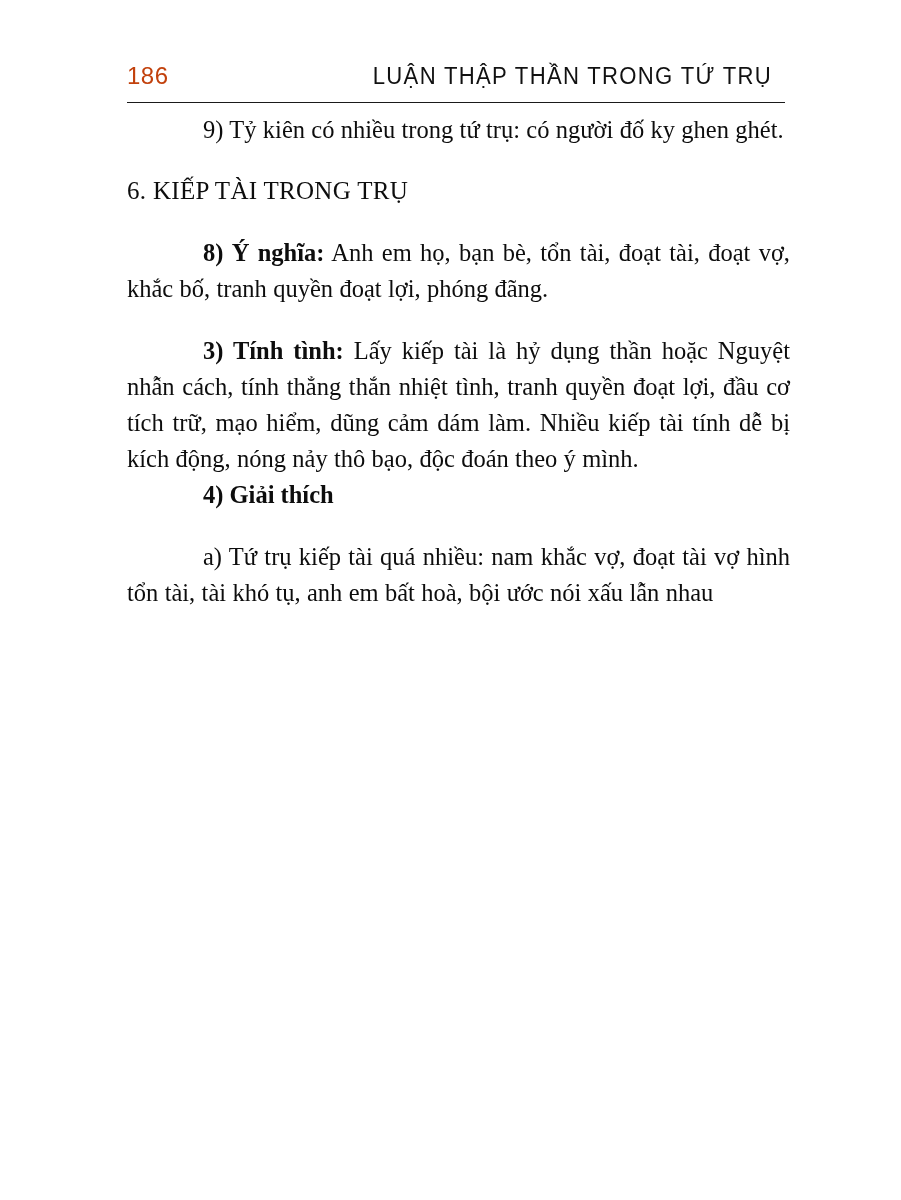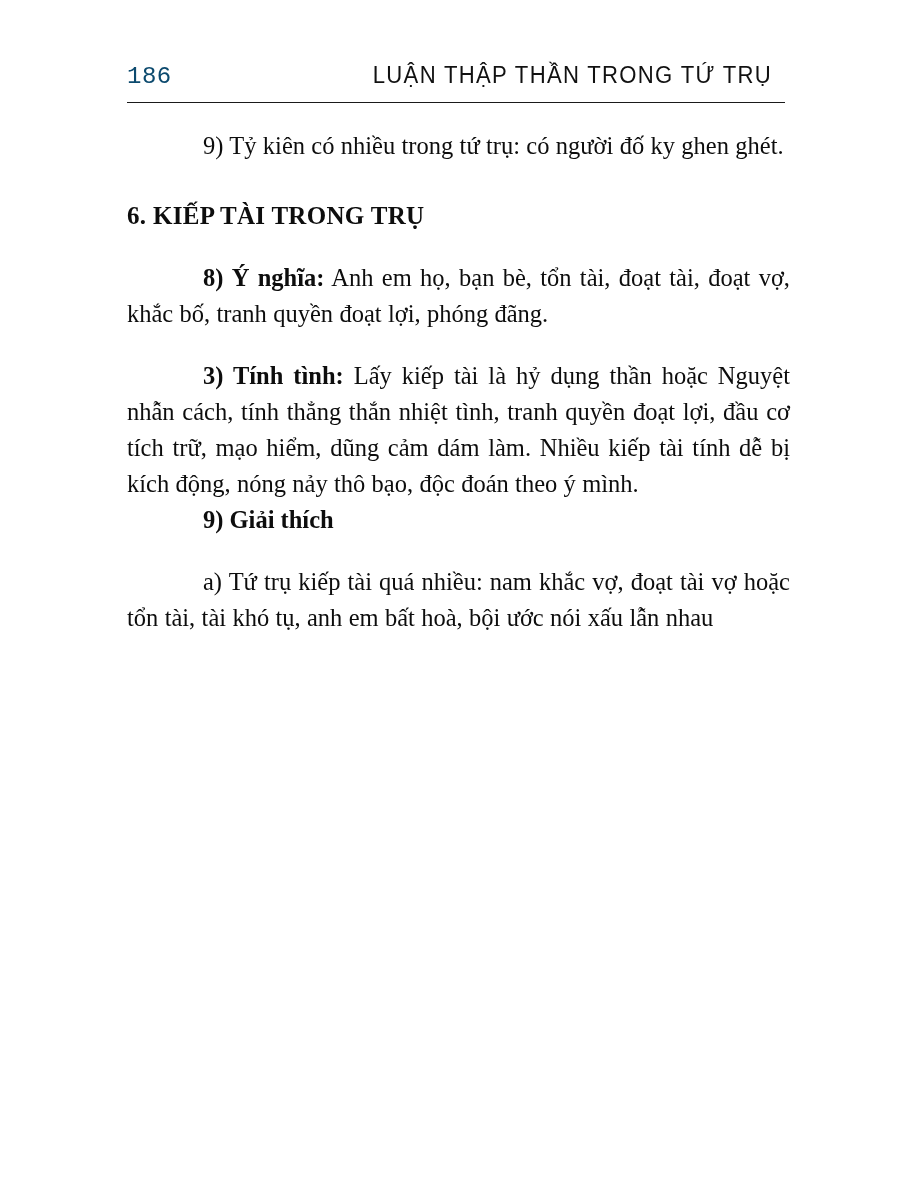--- a/index.html
+++ b/index.html
@@ -24,25 +24,25 @@
     left: 127px;
     top: 62px;
     width: 658px;
     height: 34px;
     display: flex;
     align-items: baseline;
     justify-content: space-between;
   }
 
   .folio {
-    font-family: Liberation Mono, monospace;
+    font-family: Liberation Sans, sans-serif;
     font-size: 24px;
     font-weight: 400;
     letter-spacing: 0.5px;
-    color: #0c4a6e;
+    color: #c2410c;
   }
 
   .head-title {
     font-family: "Liberation Sans", "DejaVu Sans", sans-serif;
     font-size: 23.5px;
     font-weight: 400;
     letter-spacing: 1.4px;
     color: #111111;
     transform: scaleX(0.94);
     transform-origin: right baseline;
@@ -55,21 +55,21 @@
     top: 102px;
     width: 658px;
     height: 0;
     border-top: 1.6px solid #1a1a1a;
   }
 
   
   .column {
     position: absolute;
     left: 127px;
-    top: 128px;
+    top: 112px;
     width: 663px;
   }
 
   p.para {
     margin: 0 0 0 0;
     font-size: 24.5px;
     line-height: 36px;
     text-align: justify;
     text-justify: inter-word;
     text-indent: 76px;
@@ -80,24 +80,24 @@
 
   p.gap-sm { margin-top: 16px; }
   p.gap-lg { margin-top: 26px; }
 
   .lead {
     font-weight: bold;
   }
 
   
   h2.section-heading {
-    margin: 34px 0 0 0;
+    margin: 25px 0 0 0;
     font-size: 25px;
     line-height: 36px;
-    font-weight: 700;
+    font-weight: 400;
     text-indent: 0;
     letter-spacing: 0.3px;
     white-space: nowrap;
   }
 
   h3.sub-heading {
     margin: 0;
     font-size: 24.5px;
     line-height: 36px;
     font-weight: bold;
@@ -120,19 +120,19 @@
     <p class="para">9) Tỷ kiên có nhiều trong tứ trụ: có người đố ky ghen ghét.</p>
 
     <h2 class="section-heading">6. KIẾP TÀI TRONG TRỤ</h2>
 
 
 
     <p class="para gap-lg"><span class="lead">8) Ý nghĩa:</span><span> Anh em họ, bạn bè, tổn tài, đoạt tài, đoạt vợ, khắc bố, tranh quyền đoạt lợi, phóng đãng.</span></p>
 
     <p class="para gap-lg"><span class="lead">3) Tính tình:</span><span> Lấy kiếp tài là hỷ dụng thần hoặc Nguyệt nhẫn cách, tính thẳng thắn nhiệt tình, tranh quyền đoạt lợi, đầu cơ tích trữ, mạo hiểm, dũng cảm dám làm. Nhiều kiếp tài tính dễ bị kích động, nóng nảy thô bạo, độc đoán theo ý mình.</span></p>
 
-    <h3 class="sub-heading gap-lg">9) Giải thích</h3>
+    <h3 class="sub-heading gap-lg">4) Giải thích</h3>
 
-    <p class="para gap-lg">a) Tứ trụ kiếp tài quá nhiều: nam khắc vợ, đoạt tài vợ hoặc tổn tài, tài khó tụ, anh em bất hoà, bội ước nói xấu lẫn nhau</p>
+    <p class="para gap-lg">a) Tứ trụ kiếp tài quá nhiều: nam khắc vợ, đoạt tài vợ hình tổn tài, tài khó tụ, anh em bất hoà, bội ước nói xấu lẫn nhau</p>
 
 
   </div>
 </div>
 
 </body></html>

